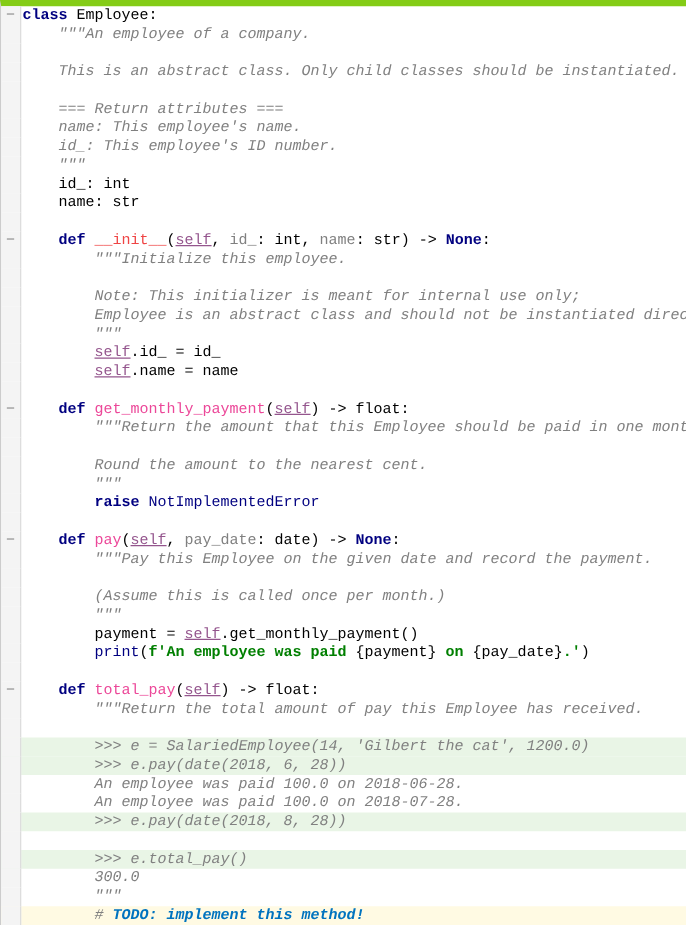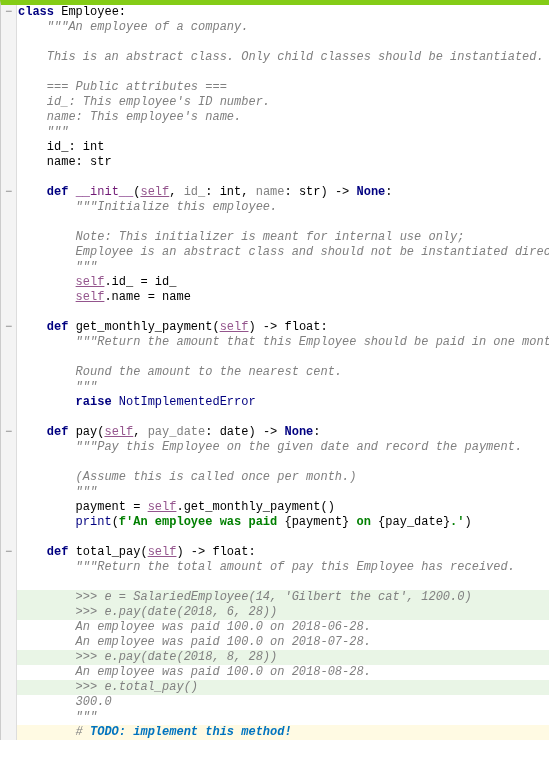--- a/index.html
+++ b/index.html
@@ -38,44 +38,44 @@
     color: #888;
     font-size: 12px;
   }
   .text {
     flex: 1;
     padding-left: 1px;
   }
   .kw { color: #000080; font-weight: bold; }
   .cls { color: #000000; }
   .docstr { color: #808080; font-style: italic; }
-  .fn { color: #000000; }
-  .dunder { color: #701a75; }
+  .fn { color: #ec4899; }
+  .dunder { color: #ef4444; }
   .param { color: #808080; }
   .builtin { color: #000080; }
   .selfkw { color: #94558d; text-decoration: underline; }
   .err { color: #000080; font-family: Liberation Mono, monospace; }
   .fstring { color: #007f00; font-weight: bold;}
   .hl-green { background-color: #e9f5e6; }
   .hl-cream { background-color: #fffae3; }
   .comment { color: #808080; font-style: italic; }
   .todo { color: #0073bf; font-style: italic; font-weight: bold; }
 </style>
 </head>
 <body>
 
 <div class="code-container" id="container">
     <div class="code-line"><div class="gutter minus"></div><div class="text"><span class="kw">class </span><span class="cls">Employee:</span></div></div>
     <div class="code-line"><div class="gutter"></div><div class="text"><span>    </span><span class="docstr">"""An employee of a company.</span></div></div>
     <div class="code-line"><div class="gutter"></div><div class="text"><span></span></div></div>
     <div class="code-line"><div class="gutter"></div><div class="text"><span>    </span><span class="docstr">This is an abstract class. Only child classes should be instantiated.</span></div></div>
     <div class="code-line"><div class="gutter"></div><div class="text"><span></span></div></div>
-    <div class="code-line"><div class="gutter"></div><div class="text"><span>    </span><span class="docstr">=== Public attributes ===</span></div></div>
+    <div class="code-line"><div class="gutter"></div><div class="text"><span>    </span><span class="docstr">=== Return attributes ===</span></div></div>
+    <div class="code-line"><div class="gutter"></div><div class="text"><span>    </span><span class="docstr">name: This employee's name.</span></div></div>
     <div class="code-line"><div class="gutter"></div><div class="text"><span>    </span><span class="docstr">id_: This employee's ID number.</span></div></div>
-    <div class="code-line"><div class="gutter"></div><div class="text"><span>    </span><span class="docstr">name: This employee's name.</span></div></div>
     <div class="code-line"><div class="gutter"></div><div class="text"><span>    </span><span class="docstr">"""</span></div></div>
     <div class="code-line"><div class="gutter"></div><div class="text"><span>    id_: int</span></div></div>
     <div class="code-line"><div class="gutter"></div><div class="text"><span>    name: str</span></div></div>
     <div class="code-line"><div class="gutter"></div><div class="text"><span></span></div></div>
     <div class="code-line"><div class="gutter minus"></div><div class="text"><span>    </span><span class="kw">def </span><span class="dunder">__init__</span><span>(</span><span class="selfkw">self</span><span>, </span><span class="param">id_</span><span>: int, </span><span class="param">name</span><span>: str) -&gt; </span><span class="kw">None</span><span>:</span></div></div>
     <div class="code-line"><div class="gutter"></div><div class="text"><span>        </span><span class="docstr">"""Initialize this employee.</span></div></div>
     <div class="code-line"><div class="gutter"></div><div class="text"><span></span></div></div>
     <div class="code-line"><div class="gutter"></div><div class="text"><span>        </span><span class="docstr">Note: This initializer is meant for internal use only;</span></div></div>
     <div class="code-line"><div class="gutter"></div><div class="text"><span>        </span><span class="docstr">Employee is an abstract class and should not be instantiated directly.</span></div></div>
     <div class="code-line"><div class="gutter"></div><div class="text"><span>        </span><span class="docstr">"""</span></div></div>
@@ -98,18 +98,18 @@
     <div class="code-line"><div class="gutter"></div><div class="text"><span>        </span><span class="builtin">print</span><span>(</span><span class="fstring">f'An employee was paid </span><span>{payment}</span><span class="fstring"> on </span><span>{pay_date}</span><span class="fstring">.'</span><span>)</span></div></div>
     <div class="code-line"><div class="gutter"></div><div class="text"><span></span></div></div>
     <div class="code-line"><div class="gutter minus"></div><div class="text"><span>    </span><span class="kw">def </span><span class="fn">total_pay</span><span>(</span><span class="selfkw">self</span><span>) -&gt; float:</span></div></div>
     <div class="code-line"><div class="gutter"></div><div class="text"><span>        </span><span class="docstr">"""Return the total amount of pay this Employee has received.</span></div></div>
     <div class="code-line"><div class="gutter"></div><div class="text"><span></span></div></div>
     <div class="code-line hl-green"><div class="gutter"></div><div class="text"><span>        </span><span class="docstr">&gt;&gt;&gt; e = SalariedEmployee(14, 'Gilbert the cat', 1200.0)</span></div></div>
     <div class="code-line hl-green"><div class="gutter"></div><div class="text"><span>        </span><span class="docstr">&gt;&gt;&gt; e.pay(date(2018, 6, 28))</span></div></div>
     <div class="code-line"><div class="gutter"></div><div class="text"><span>        </span><span class="docstr">An employee was paid 100.0 on 2018-06-28.</span></div></div>
     <div class="code-line"><div class="gutter"></div><div class="text"><span>        </span><span class="docstr">An employee was paid 100.0 on 2018-07-28.</span></div></div>
     <div class="code-line hl-green"><div class="gutter"></div><div class="text"><span>        </span><span class="docstr">&gt;&gt;&gt; e.pay(date(2018, 8, 28))</span></div></div>
-    <div class="code-line"><div class="gutter"></div><div class="text"><span>        </span><span class="docstr">An employee was paid 100.0 on 2018-08-28.</span></div></div>
+    <div class="code-line"><div class="gutter"></div><div class="text"><span>        </span></div></div>
     <div class="code-line hl-green"><div class="gutter"></div><div class="text"><span>        </span><span class="docstr">&gt;&gt;&gt; e.total_pay()</span></div></div>
     <div class="code-line"><div class="gutter"></div><div class="text"><span>        </span><span class="docstr">300.0</span></div></div>
     <div class="code-line"><div class="gutter"></div><div class="text"><span>        </span><span class="docstr">"""</span></div></div>
     <div class="code-line hl-cream"><div class="gutter"></div><div class="text"><span>        </span><span class="comment"># </span><span class="todo">TODO: implement this method!</span></div></div>
   </div>
 
 </body></html>

